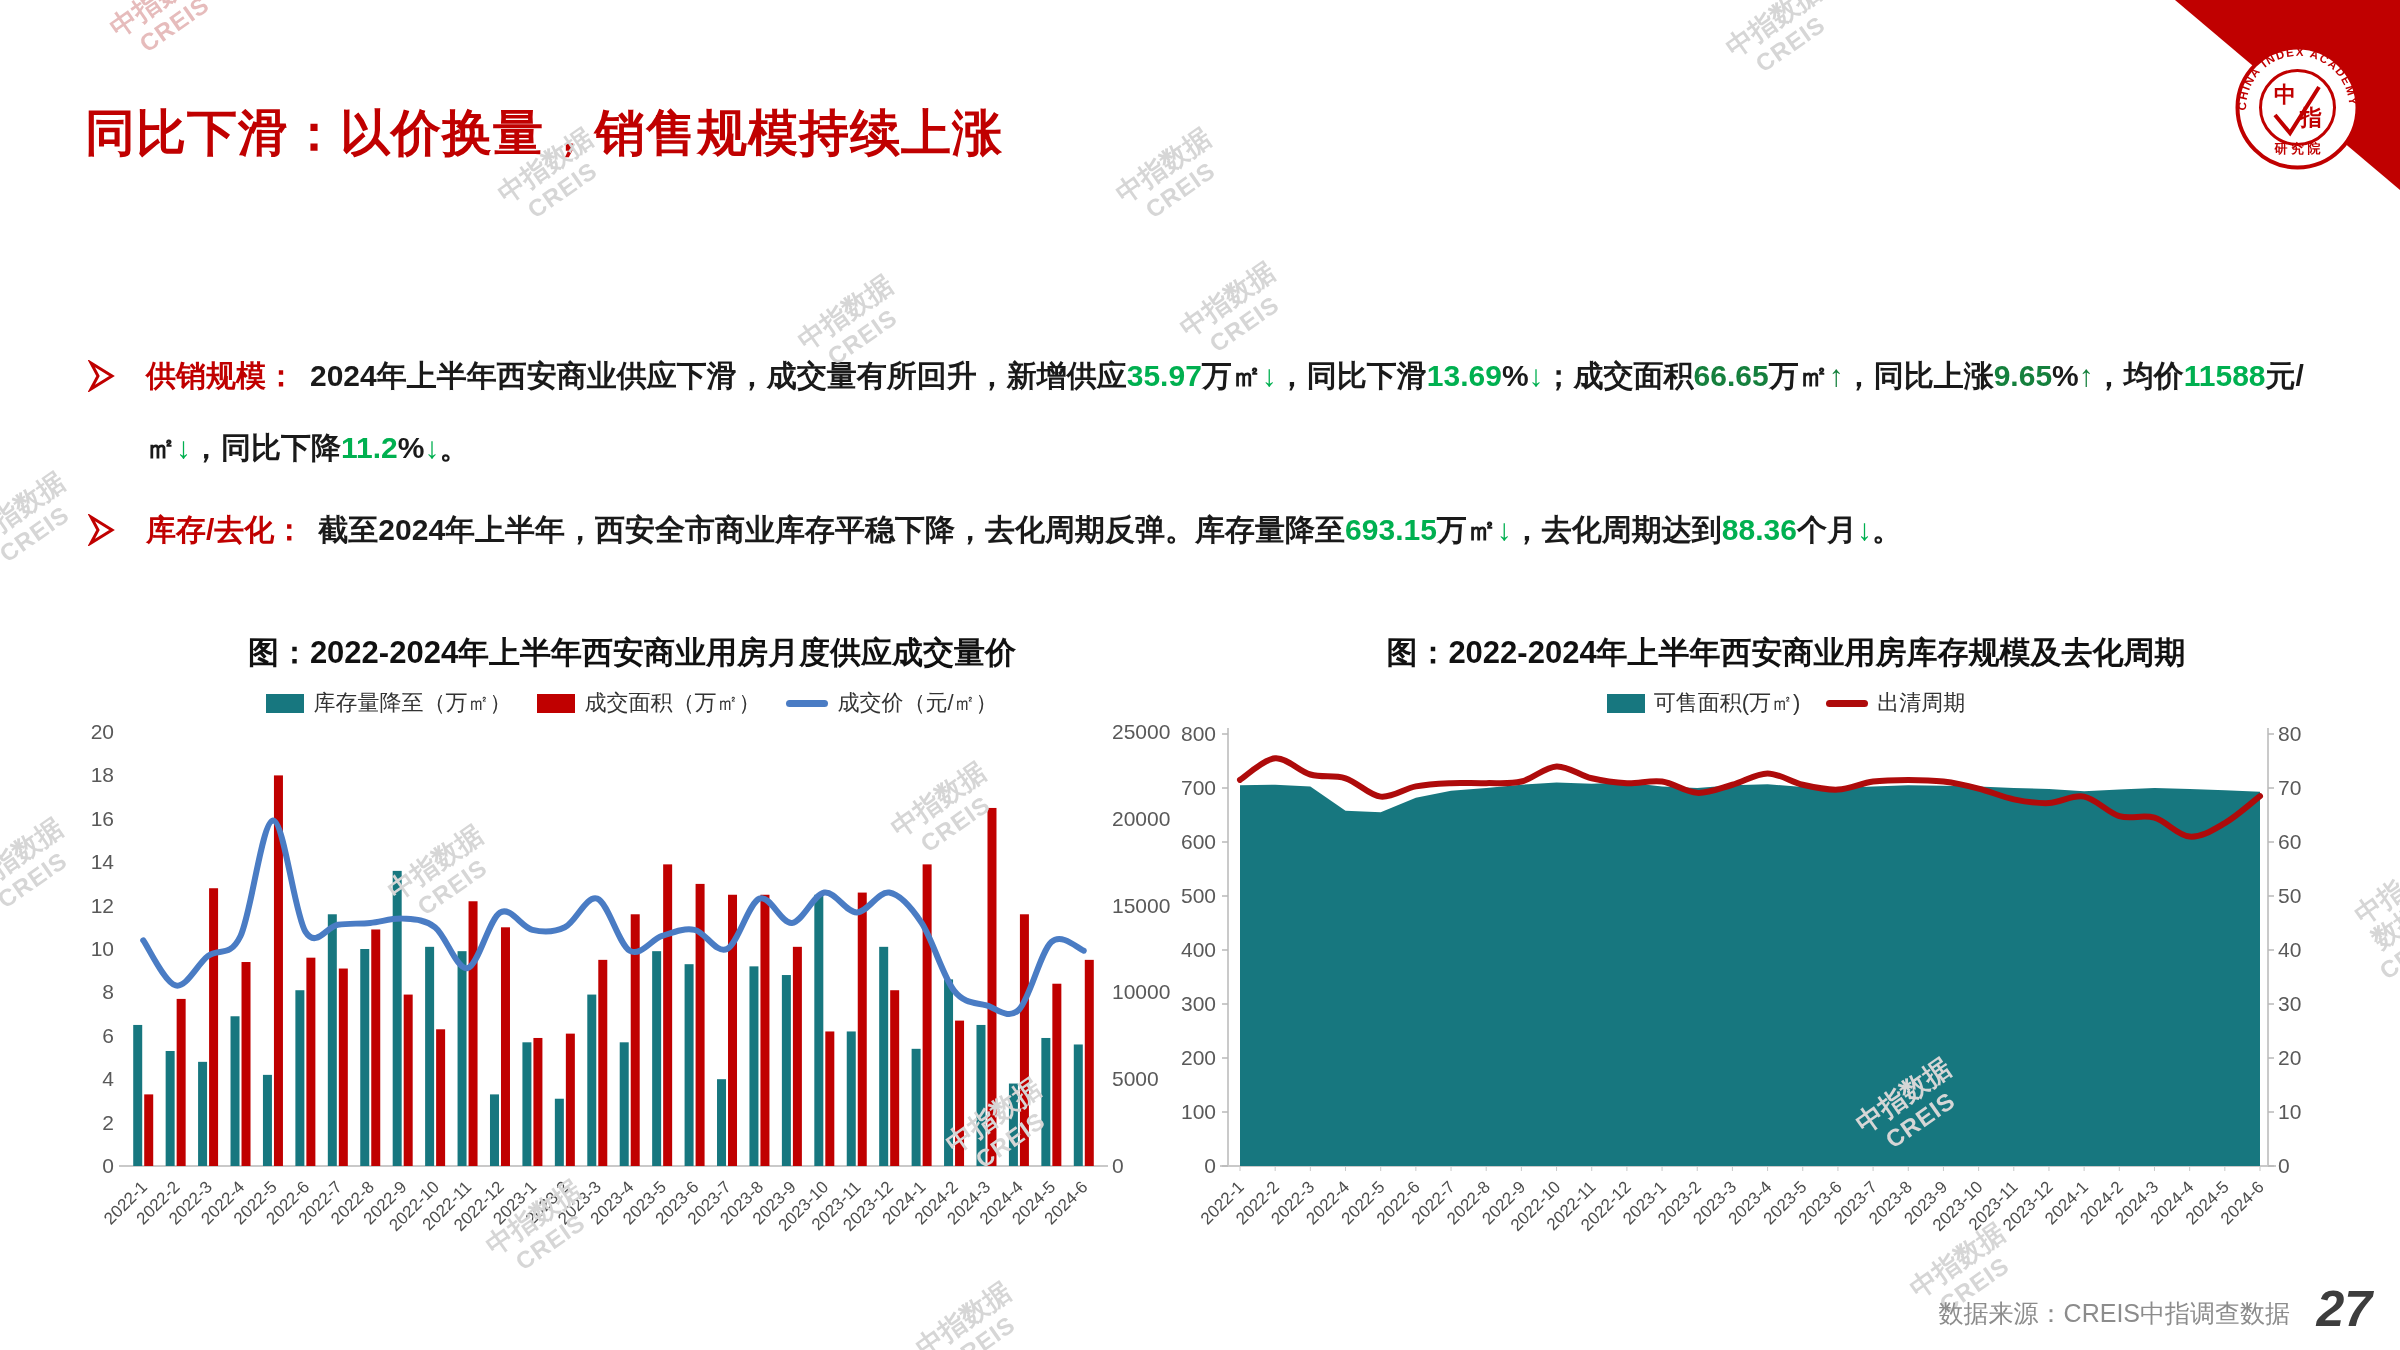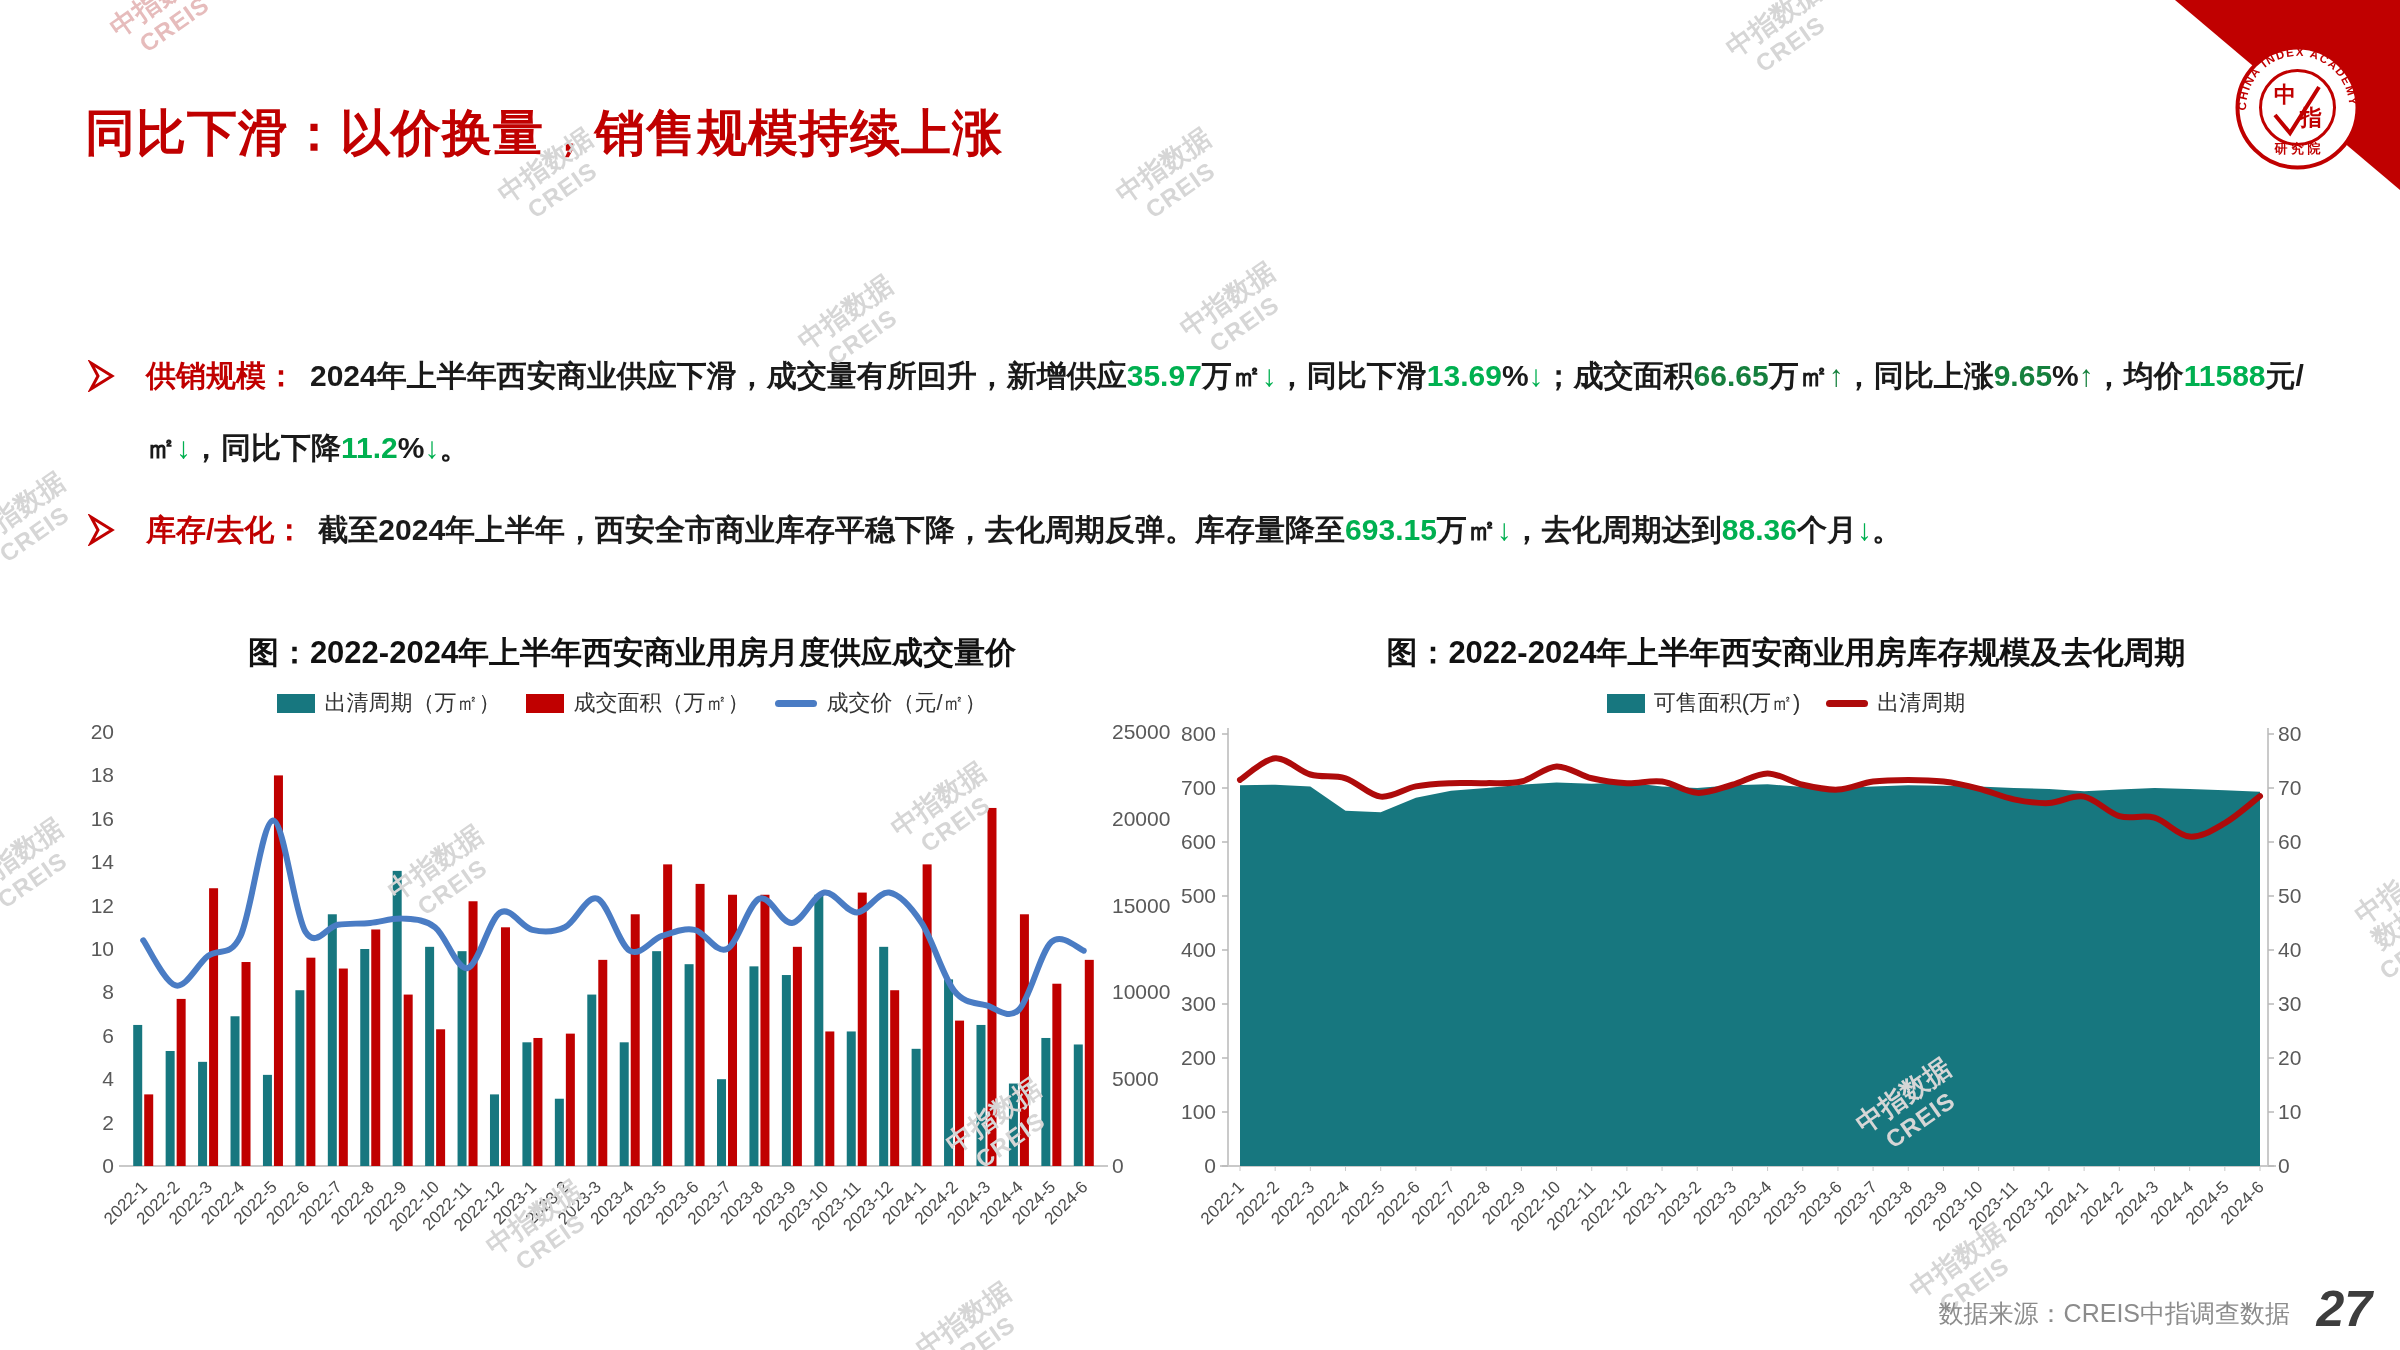--- a/index.html
+++ b/index.html
@@ -74,21 +74,21 @@
       </svg>
       <span class="bullet-lead">库存/去化：</span><span><span class="seg-black">截至2024年上半年，西安全市商业库存平稳下降，去化周期反弹。库存量降至</span><span class="seg-green">693.15</span><span class="seg-black">万㎡</span><span class="seg-green">↓</span><span class="seg-black">，去化周期达到</span><span class="seg-green">88.36</span><span class="seg-black">个月</span><span class="seg-green">↓</span><span class="seg-black">。</span></span>
     </div>
   </div>
 
   <div class="chart-block" style="left:72px;top:632px;width:1120px;">
     <div class="chart-title">图：2022-2024年上半年西安商业用房月度供应成交量价</div>
     <div class="legend" id="legend0">
         <span class="legend-item">
           <span class="sw-bar" style="background: rgb(23, 119, 127);"></span>
-          <span>出清周期（万㎡）</span>
+          <span>库存量降至（万㎡）</span>
         </span>
         <span class="legend-item">
           <span class="sw-bar" style="background: rgb(192, 0, 0);"></span>
           <span>成交面积（万㎡）</span>
         </span>
         <span class="legend-item">
           <span class="sw-line" style="background: rgb(74, 124, 196);"></span>
           <span>成交价（元/㎡）</span>
         </span>
       </div>

